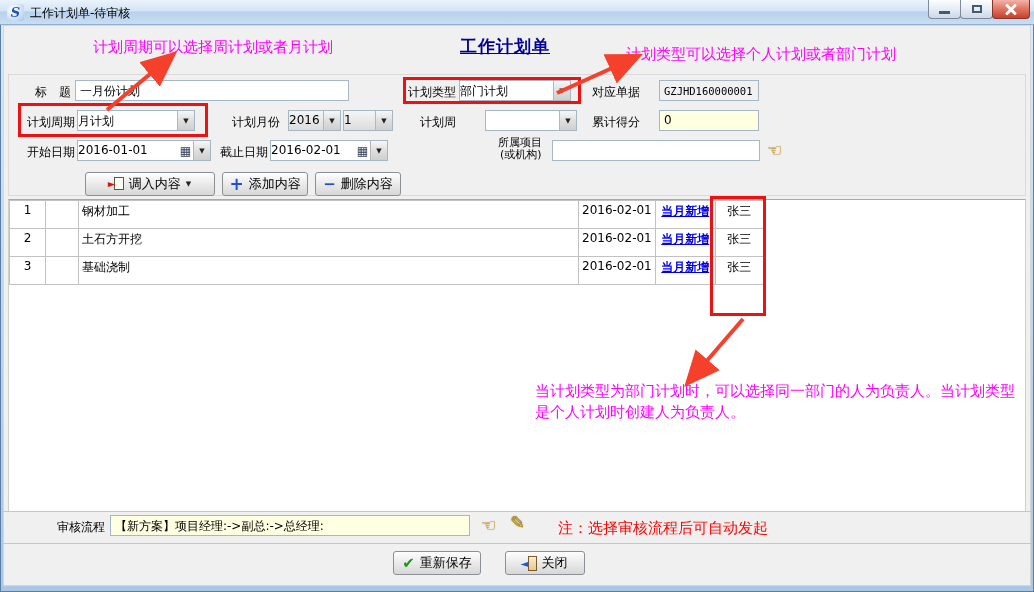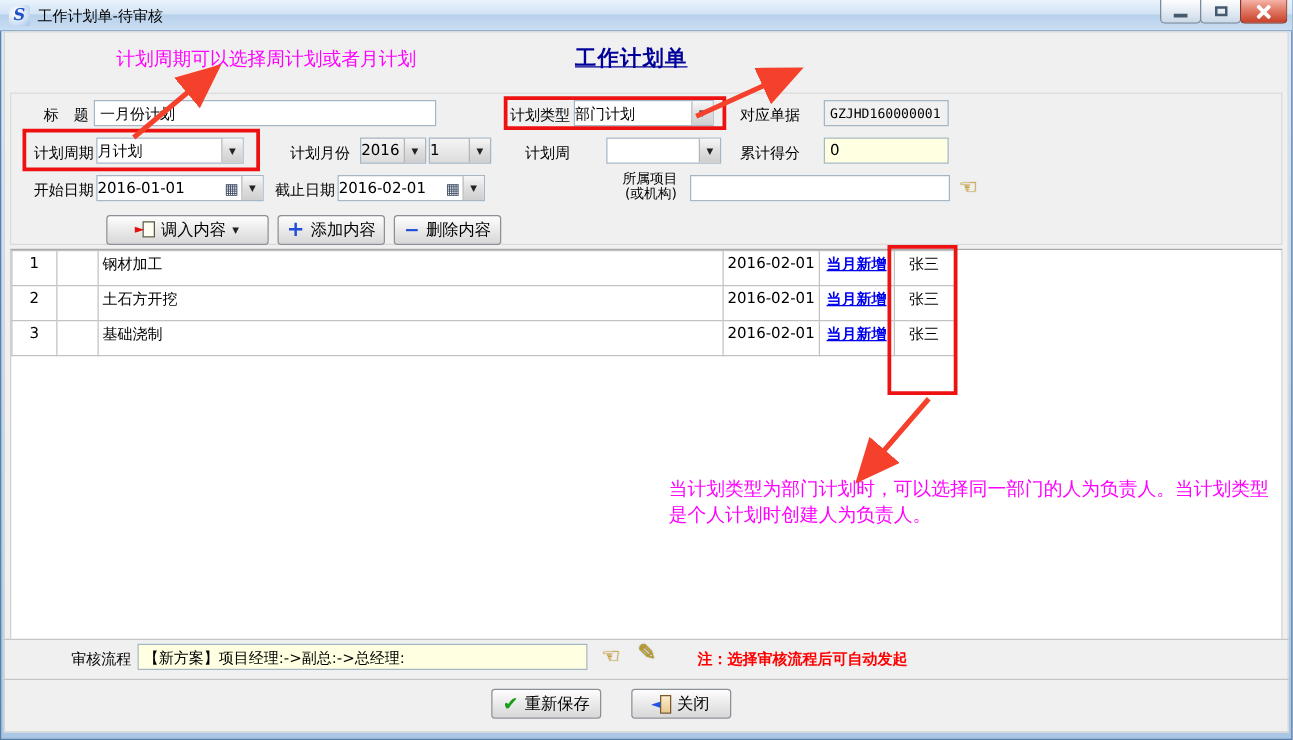--- a/index.html
+++ b/index.html
@@ -72,21 +72,21 @@
                   vertical-align:top; padding:2px 3px; overflow:hidden; white-space:pre; }
   td.c { text-align:center; } td.date { font-size:11px; text-align:center; padding-top:4px; }
   .link { color:#0000ee; font-weight:bold; text-decoration:underline; font-size:12px; }
   
   .redbox { position:absolute; border:3px solid #ee1111; pointer-events:none; }
   .owner-note { position:absolute; left:535px; top:381px; width:482px; font-size:15px;
                 line-height:21px; color:#ff00ff; }
   .hairline { position:absolute; left:3px; width:1028px; height:1px; background:#c6c6c6; }
   .hand { position:absolute; font-size:17px; color:#d4a017; text-shadow:0 0 1px #7a5a00; }
   .pencil { position:absolute; font-size:18px; color:#caa002; text-shadow:0 0 1px #333; }
-  .rednote { position:absolute; color:#ff0000; font-size:12px; font-weight:bold; white-space:pre; }
+  .rednote { position:absolute; color:#ff0000; font-size:15px; font-weight:normal; white-space:pre; }
   svg.overlay { position:absolute; left:0; top:0; pointer-events:none; }
 </style>
 </head>
 <body>
 
 <div class="window">
 
   <div class="titlebar">
     <span class="app-icon">
         <span>S</span>
@@ -103,20 +103,21 @@
           <span class="glyph-close"></span>
         </div>
     </div>
   </div>
 
   <div class="content"></div>
   <div class="groupbox"></div>
 
   <div class="magenta" style="left:93px; top:38px;">计划周期可以选择周计划或者月计划</div>
   <div class="form-title">工作计划单</div>
+  <div class="magenta" style="left:626px; top:45px;">计划类型可以选择个人计划或者部门计划</div>
 
   <div class="lbl" style="left:35px; top:84px;">标　题</div>
   <div class="field" style="left:75px; top:80px; width:274px; height:21px;">一月份计划</div>
 
   <div class="lbl" style="left:408px; top:84px;">计划类型</div>
   <div class="combo" style="left:459px; top:80px; width:112px; height:21px;">
     <span class="val">部门计划</span>
     <span class="dropbtn">▼</span>
   </div>
 

